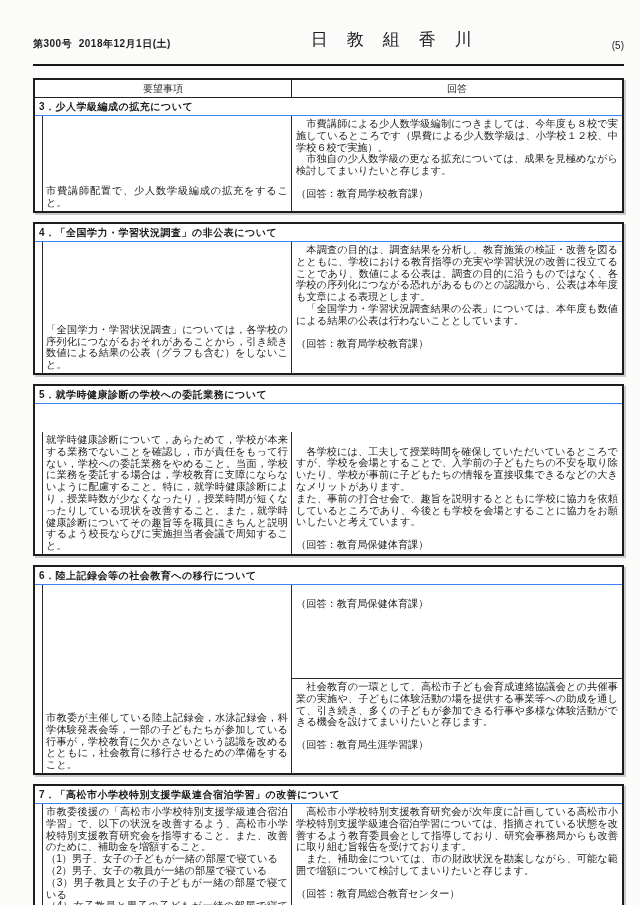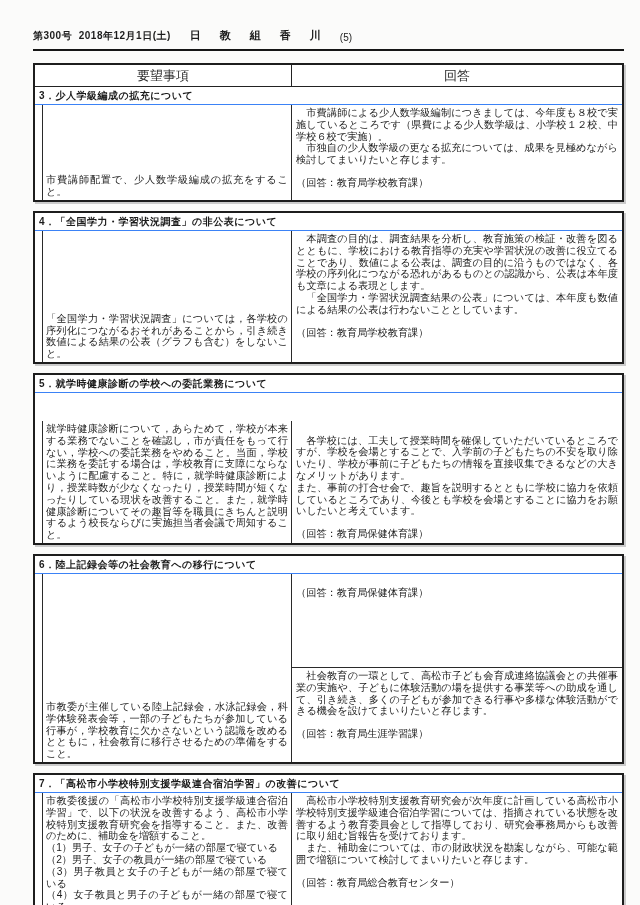--- a/index.html
+++ b/index.html
@@ -7,42 +7,42 @@
   body {
     width: 640px; height: 905px; overflow: hidden;
     font-family: "Liberation Sans", "DejaVu Sans", sans-serif;
     color: #1c1c1c;
     background: #fbfbfa;
   }
   .sheet { position: relative; width: 640px; height: 905px; padding: 28px 14px 0 33px; }
 
   
   .masthead {
-    display: flex; align-items: flex-end; justify-content: flex-start;
-    width: 591px; padding-bottom: 6px;
+    display: flex; align-items: flex-end; justify-content: space-between;
+    width: 591px; padding-bottom: 13px;
   }
   .issue { font-size: 10px; font-weight: bold; letter-spacing: .5px; white-space: pre; }
   .paper-title {
-    font-size: 11px; font-weight: bold; letter-spacing: 19px;
+    font-size: 17px; font-weight: normal; letter-spacing: 19px;
     padding-left: 19px; 
     white-space: nowrap;
   }
   .pageno { font-size: 10px; }
   .mast-rule { width: 591px; border-bottom: 2px solid #161616; margin-bottom: 12px; }
 
   
   .box {
     width: 591px; background: #fff;
     border: 2px solid #1d1d1d;
     box-shadow: 2px 2px 0 rgba(125,125,125,.38);
     margin-bottom: 9px;
   }
   .thead { display: flex; border-bottom: 1px solid #222; }
   .th {
-    font-size: 13px; color: #2e2e2e; text-align: center; padding: 2px 0 1px;
+    font-size: 10px; color: #2e2e2e; text-align: center; padding: 2px 0 1px;
   }
   .th-left { width: 257px; border-right: 1px solid #222; }
   .th-right { flex: 1; }
 
   .sec-title {
     font-size: 10px; padding: 2px 4px 1px; border-bottom: 1px solid #3b82f6;
     letter-spacing: .5px; white-space: nowrap; overflow: hidden; font-weight: bold;
   }
 
   .body-row { display: flex; align-items: stretch; }

